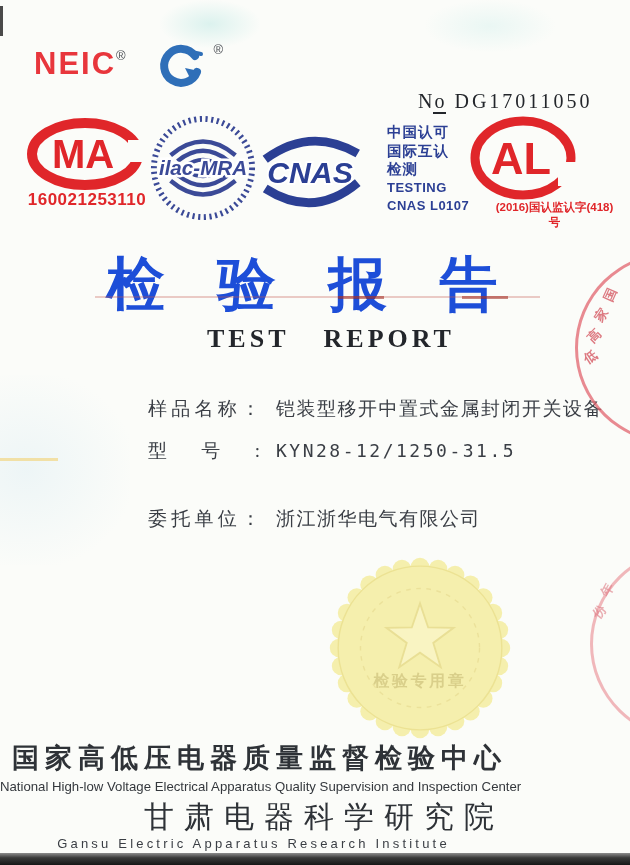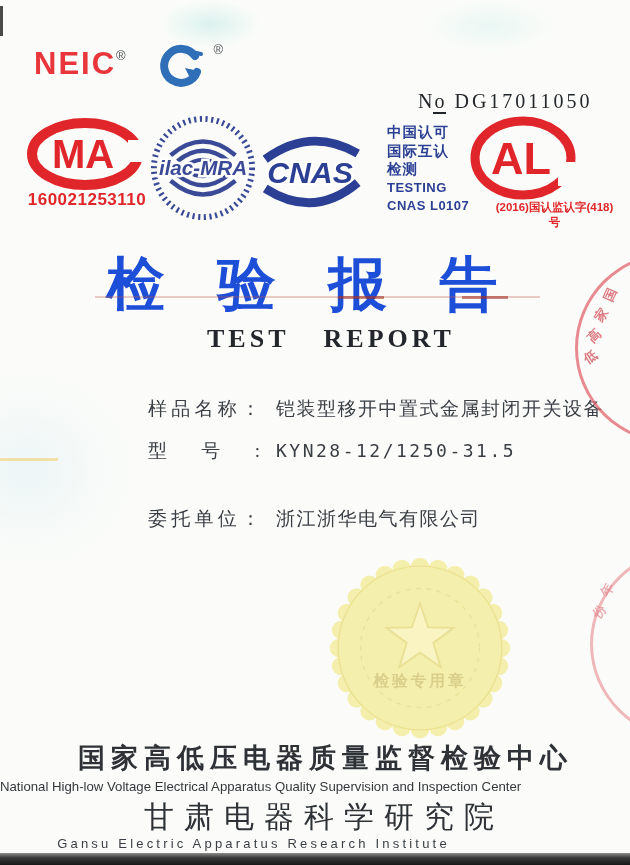--- a/index.html
+++ b/index.html
@@ -47,21 +47,21 @@
   .field{left:148px;width:440px;font-family:"Liberation Serif",serif;font-size:19px;color:#3a3e45;white-space:nowrap;}
   .f1{top:396px;} .f2{top:438px;} .f3{top:506px;}
   .field .lbl{display:inline-block;width:112px;text-align:justify;text-align-last:justify;-moz-text-align-last:justify;}
   .field .val{margin-left:16px;letter-spacing:1.5px;}
   .f2 .val{font-family:"DejaVu Sans Mono",monospace;font-size:18px;letter-spacing:2.5px;}
 
   
   .seal{left:327px;top:555px;}
 
   
-  .ft-cn1{left:0;top:740px;width:630px;text-align:center;font-size:27px;font-weight:bold;color:#2e3237;letter-spacing:6px;padding-left:21px;box-sizing:border-box;}
+  .ft-cn1{left:0;top:740px;width:630px;text-align:left;font-size:27px;font-weight:bold;color:#2e3237;letter-spacing:6px;padding-left:12px;box-sizing:border-box;}
   .ft-en1{left:0;top:779px;width:630px;text-align:left;font-size:13.2px;color:#34383d;}
   .ft-cn2{left:0;top:797px;width:630px;text-align:center;font-size:30px;color:#2e3237;letter-spacing:10px;padding-left:18px;box-sizing:border-box;}
   .ft-en2{left:0;top:836px;width:507px;text-align:center;font-size:13px;color:#3a3e44;letter-spacing:3.2px;}
   .bottom-band{left:0;top:853px;width:630px;height:12px;background:linear-gradient(180deg,#8d8d8d 0%,#3a3a3a 40%,#161616 100%);}
 
   
   .edge-stamp{border-radius:50%;border:3px solid rgba(226,100,110,.75);}
   .es-upper{left:575px;top:252px;width:190px;height:186px;}
   .es-lower{left:590px;top:548px;width:190px;height:186px;border-color:rgba(232,125,135,.55);}
   .stamp-char{position:absolute;font-size:13px;font-weight:bold;color:rgba(214,90,100,.8);}

